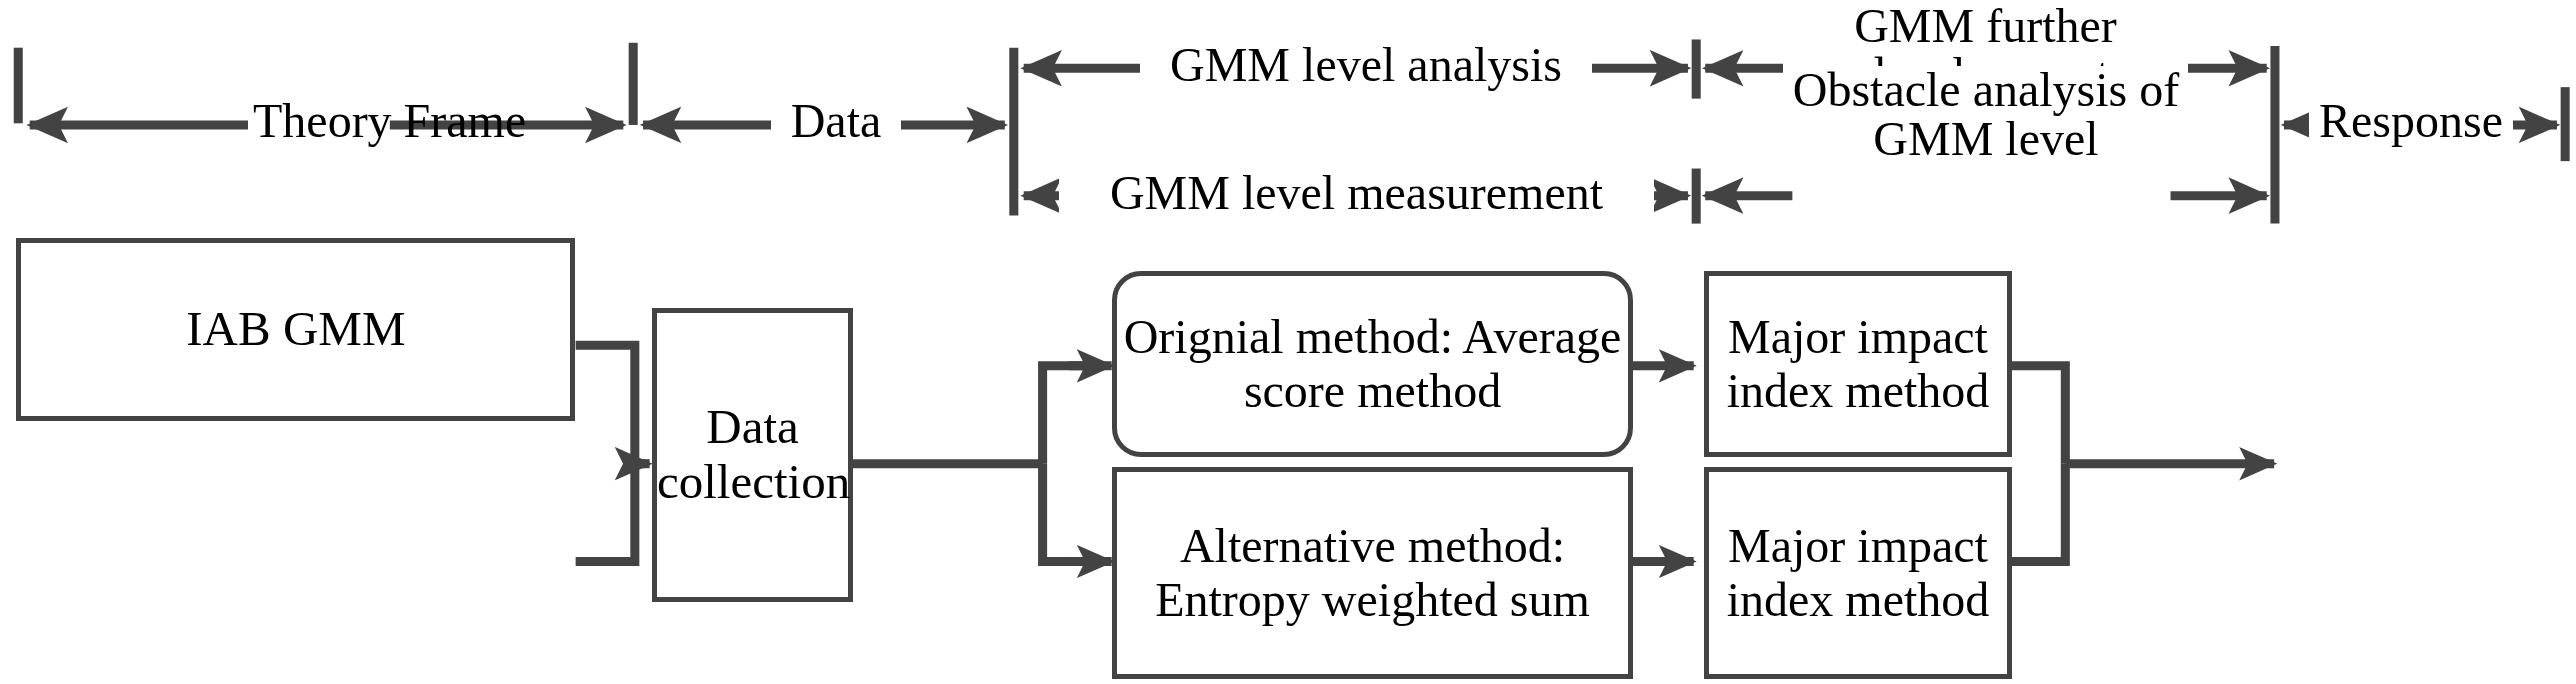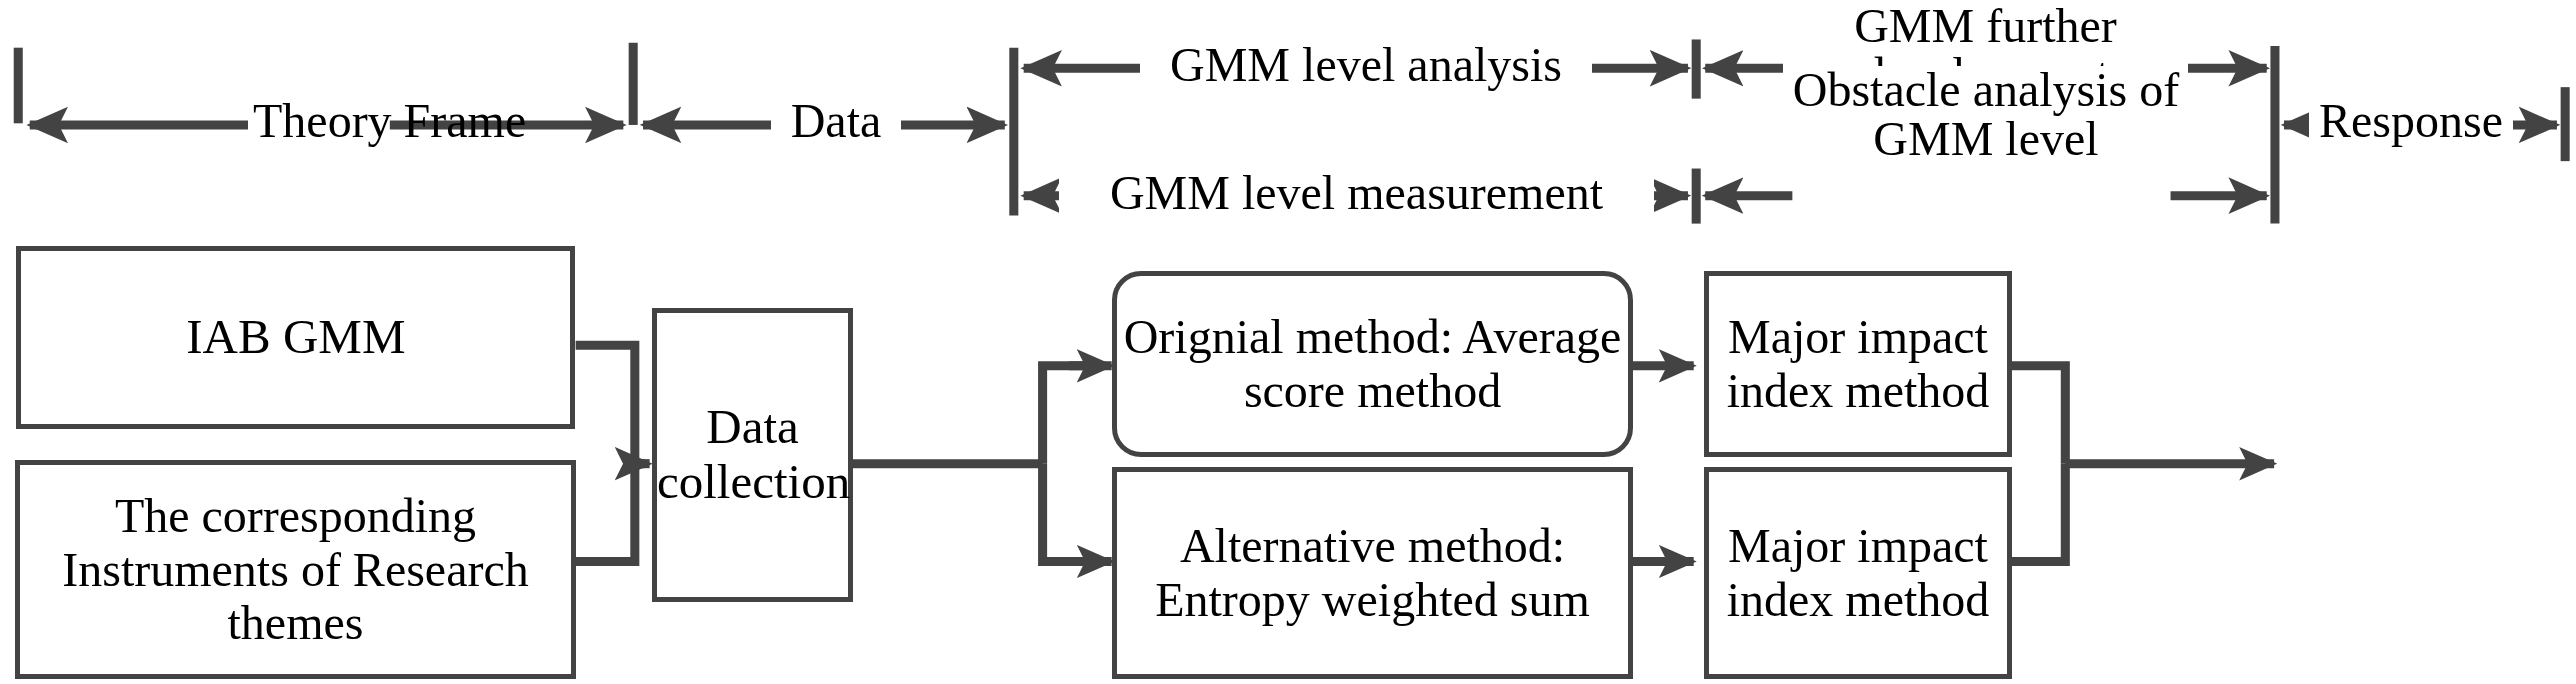--- a/index.html
+++ b/index.html
@@ -128,27 +128,24 @@
   <div class="span-label f58" style="left:1140px; top:41px; width:442px;">GMM level analysis</div>
 
   <div class="span-label wrap f58" style="left:1783px; top:1.6px; width:395px;">GMM further development</div>
 
   <div class="span-label f58" style="left:1059px; top:169px; width:585px;font-family:Liberation Serif, serif;">GMM level measurement</div>
 
   <div class="span-label wrap f58" style="left:1786px; top:66px; width:390px;">Obstacle analysis of GMM level</div>
 
   <div class="span-label f58" style="left:2309px; top:97px; width:194px;">Response</div>
 
-  <div class="box f60" style="left:16.4px; top:246px; width:559px; height:183px;">
+  <div class="box f60" style="left:16.4px; top:238px; width:559px; height:183px;">
     <span class="boxtext">IAB GMM</span>
   </div>
 
-  <div class="box f58" style="left:15px; top:460px; width:561px; height:219px;">
-    <span class="boxtext">The corresponding Instruments of Research themes</span>
-  </div>
 
   <div class="box f60" style="left:652px; top:308px; width:201px; height:294px;text-align:center;">
     <span class="boxtext">Data collection</span>
   </div>
 
   <div class="box f58" style="left:1112px; top:271px; width:521px; height:186px;border-radius:29px;">
     <span class="boxtext">Orignial method: Average score method</span>
   </div>
 
   <div class="box f58" style="left:1112px; top:467px; width:521px; height:212px;">

